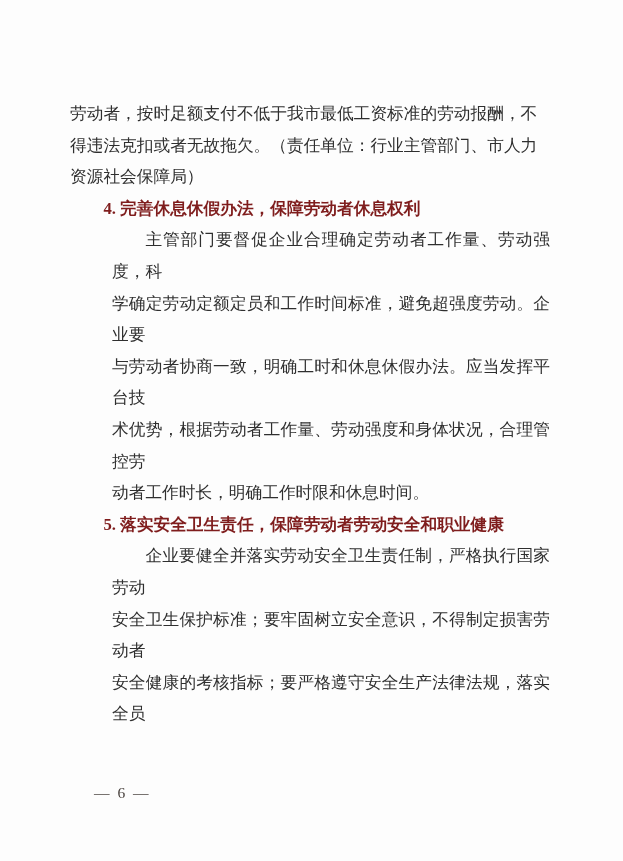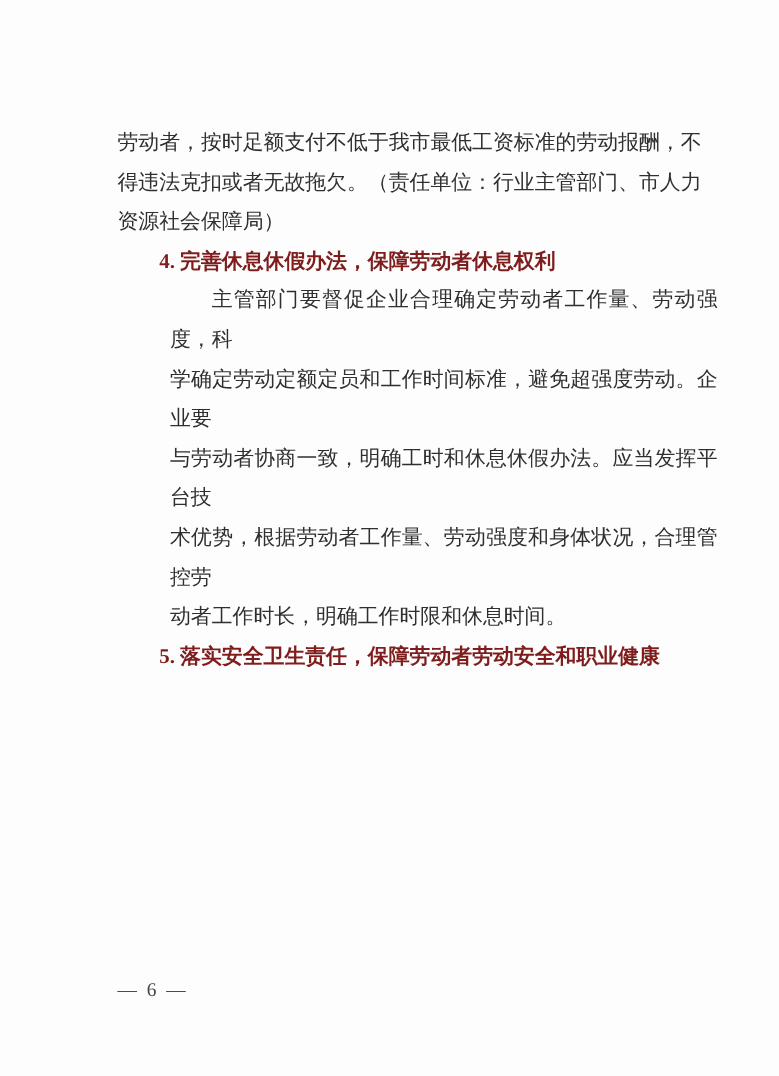--- a/index.html
+++ b/index.html
@@ -10,21 +10,21 @@
   .page {
     position: relative;
     width: 623px;
     height: 861px;
     background: #fdfdfd;
     overflow: hidden;
     font-family: "Liberation Serif", "DejaVu Serif", serif;
   }
   .content {
     position: absolute;
-    left: 94px;
+    left: 70px;
     top: 98px;
     width: 480px;
     color: #2f2f2f;
     font-size: 16.7px;
     line-height: 31.6px;
     text-align: justify;
   }
   .para {
     margin: 0;
     white-space: pre-line;
@@ -68,17 +68,20 @@
     <p class="para indent">主管部门要督促企业合理确定劳动者工作量、劳动强度，科
 学确定劳动定额定员和工作时间标准，避免超强度劳动。企业要
 与劳动者协商一致，明确工时和休息休假办法。应当发挥平台技
 术优势，根据劳动者工作量、劳动强度和身体状况，合理管控劳
 动者工作时长，明确工作时限和休息时间。</p>
 
 
     <h3 class="heading">5. 落实安全卫生责任，保障劳动者劳动安全和职业健康</h3>
 
 
+    <p class="para indent">企业要健全并落实劳动安全卫生责任制，严格执行国家劳动
+安全卫生保护标准；要牢固树立安全意识，不得制定损害劳动者
+安全健康的考核指标；要严格遵守安全生产法律法规，落实全员</p>
 
   </div>
 
   <div class="footer">— 6 —</div>
 </div>
 
 </body></html>

